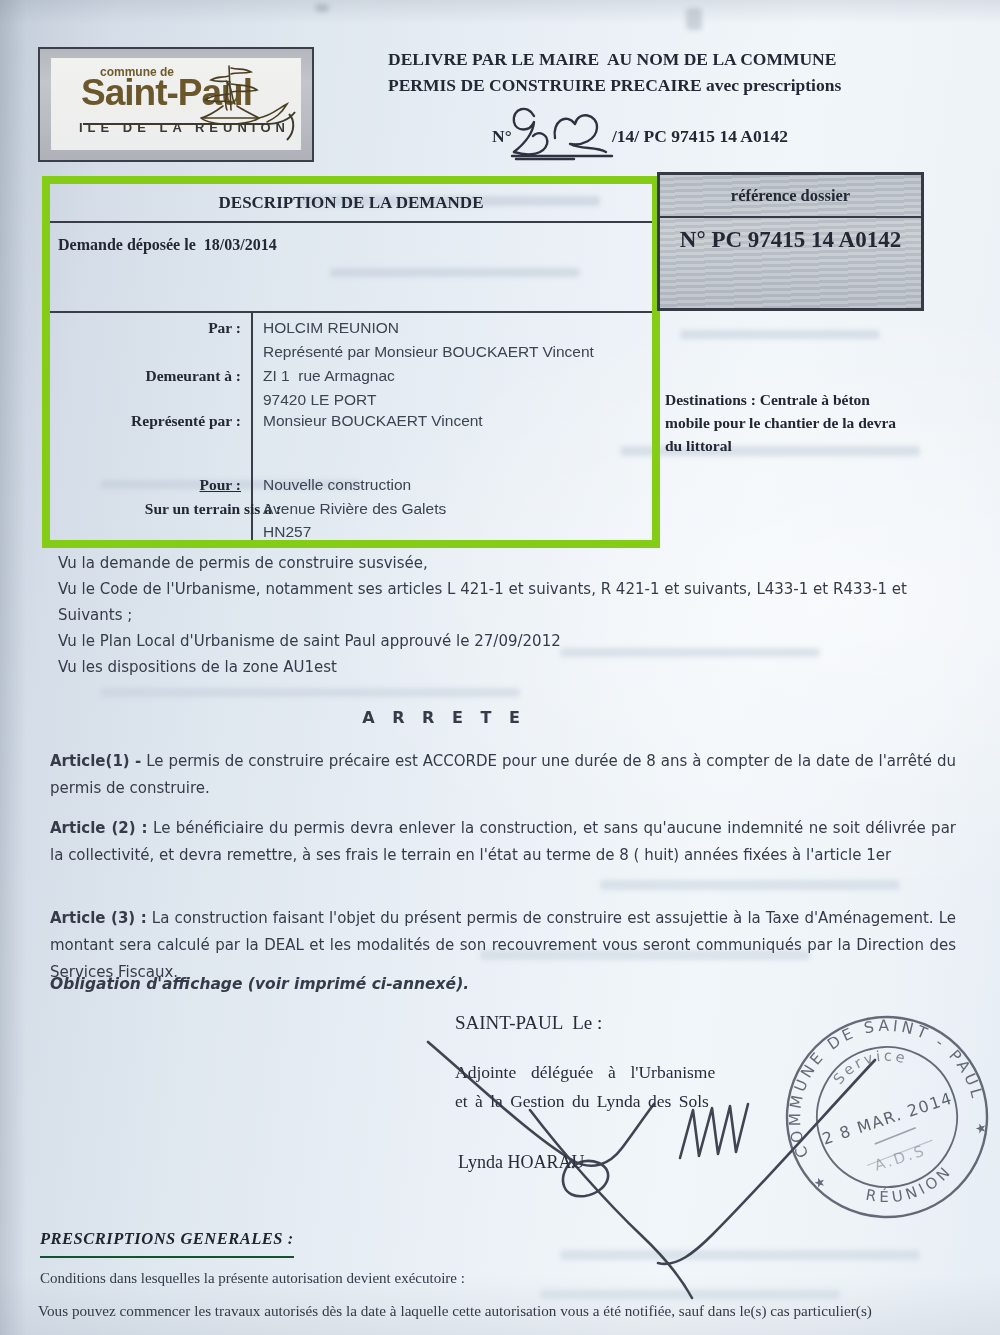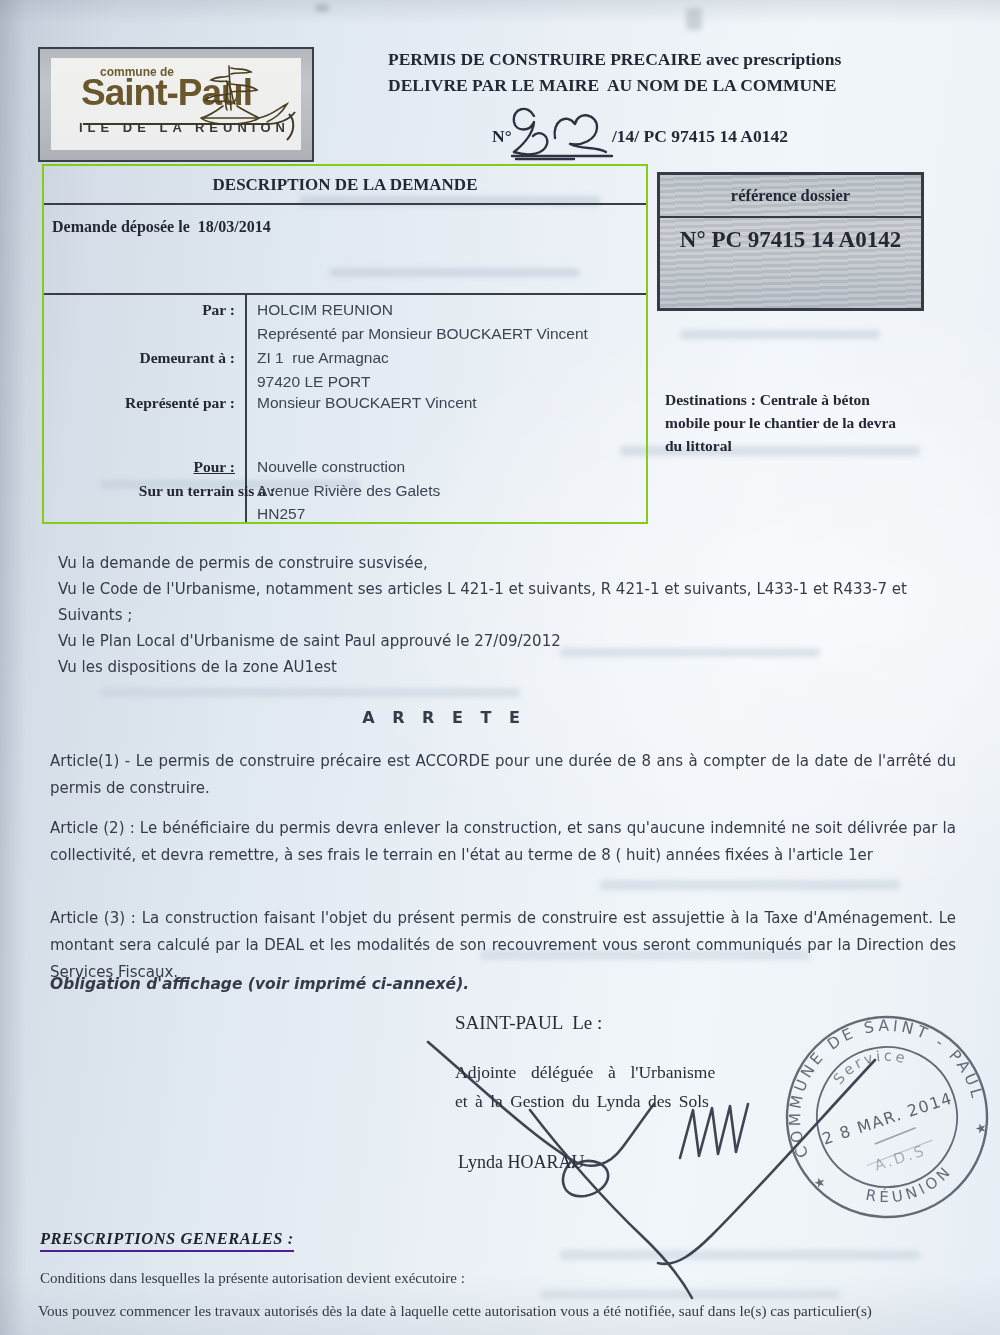--- a/index.html
+++ b/index.html
@@ -33,21 +33,21 @@
     font-weight:bold;font-size:13px;letter-spacing:5px;color:#3a3a33;}
 
   
   .doc-title{left:388px;top:46px;width:560px;font-size:17.5px;line-height:26px;}
 
   
   .num-prefix{left:492px;top:126px;font-size:17.5px;}
   .num-suffix{left:612px;top:126px;font-size:17.5px;}
 
   
-  .desc-box{left:42px;top:164px;width:602px;height:356px;border:2px solid #84cc16;}
+  .desc-box{left:42px;top:176px;width:602px;height:356px;border:8px solid #84cc16;}
   .desc-head{position:absolute;left:0;top:0;right:0;height:37px;border-bottom:2px solid #383d48;
     display:flex;align-items:center;justify-content:center;font-size:17px;}
   .desc-deposit{position:absolute;left:8px;top:52px;font-size:16px;}
   .desc-divline{position:absolute;left:0;right:0;top:127px;height:2px;background:#383d48;}
   .desc-vline{position:absolute;left:201px;top:127px;bottom:0;width:2px;background:#383d48;}
   .dlabel{position:absolute;width:191px;text-align:right;font-size:15.5px;font-weight:bold;
     font-family:"Liberation Serif",serif;color:#232834;left:0;}
   .dvalue{position:absolute;left:213px;font-size:15.5px;}
 
   
@@ -64,31 +64,31 @@
     line-height:23px;color:#222733;}
 
   
   .vu-block{left:58px;top:550px;width:880px;font-size:15px;line-height:26px;}
 
   
   .arrete{left:0;top:708px;width:888px;text-align:center;font-weight:bold;font-size:16px;
     letter-spacing:6px;}
 
   .article{left:50px;width:906px;font-size:15px;line-height:27px;text-align:justify;}
-  .article .lbl{font-weight:normal;}
+  .article .lbl{font-weight:bold;}
   .obligation{left:50px;top:975px;font-size:15.5px;font-weight:bold;font-style:italic;}
 
   
   .place-line{left:455px;top:1012px;font-size:19px;color:#272c39;}
   .role-lines{left:455px;top:1058px;font-size:17.5px;line-height:29px;color:#272c39;word-spacing:3px;}
   .signer{left:458px;top:1152px;font-size:18px;color:#272c39;}
 
   
   .presc-head{left:40px;top:1229px;font-size:16.5px;font-weight:bold;font-style:italic;
-    letter-spacing:.5px;border-bottom:2px solid #4c1d95;padding-bottom:1px;}
+    letter-spacing:.5px;border-bottom:2px solid #14532d;padding-bottom:7px;}
   .presc-l1{left:40px;top:1270px;font-size:15px;color:#333947;}
   .presc-l2{left:38px;top:1302px;font-size:15.2px;color:#333947;}
 
   .ghost{position:absolute;border-radius:4px;filter:blur(2.5px);opacity:.5;pointer-events:none;}
   svg{position:absolute;overflow:visible;}
   .ink{stroke:#2e3240;fill:none;stroke-linecap:round;stroke-linejoin:round;}
 </style>
 </head>
 <body>
 
@@ -124,22 +124,22 @@
         <path d="M 208 60 C 220 58 228 50 236 46 C 230 56 224 60 216 64"></path>
       </g>
 
       <path d="M 32 66 L 214 66 C 228 66 238 62 244 54" stroke="#3e3a2a" fill="none" stroke-width="2"></path>
       <path d="M 238 56 C 244 62 244 74 236 82" stroke="#3e3a2a" fill="none" stroke-width="2"></path>
     </svg>
   </div>
 </div>
 
 <div class="abs doc-title serifb">
+  <div class="pre">DELIVRE PAR LE MAIRE  AU NOM DE LA COMMUNE</div>
   <div class="pre">PERMIS DE CONSTRUIRE PRECAIRE avec prescriptions</div>
-  <div class="pre">DELIVRE PAR LE MAIRE  AU NOM DE LA COMMUNE</div>
 </div>
 
 <div class="abs num-prefix serifb">N°</div>
 <svg class="abs" style="left:500px;top:100px;" width="130" height="66" viewBox="0 0 130 66" aria-label="253">
   <g class="ink" stroke-width="2.4">
     <path d="M 34 16 C 28 4 12 8 14 22 C 16 32 30 32 34 22 C 33 34 24 44 14 52"></path>
     <path d="M 14 52 C 30 57 44 54 47 44 C 49 34 38 30 33 36"></path>
     <path d="M 55 38 C 52 22 66 12 75 24 C 78 10 98 14 97 28 C 96 40 82 46 70 44 C 82 50 96 46 106 52"></path>
     <path d="M 12 56 L 112 56"></path>
     <path d="M 16 59 L 74 59"></path>
@@ -170,21 +170,21 @@
 
 <div class="abs ref-box">
   <div class="ref-head serifb">référence dossier</div>
   <div class="ref-num serifb">N° PC 97415 14 A0142</div>
 </div>
 
 <div class="abs destinations">Destinations : Centrale à béton mobile pour le chantier de la devra du littoral</div>
 
 <div class="abs vu-block hand">
   <div>Vu la demande de permis de construire susvisée,</div>
-  <div>Vu le Code de l'Urbanisme, notamment ses articles L 421-1 et suivants, R 421-1 et suivants, L433-1 et R433-7 et Suivants ;</div>
+  <div>Vu le Code de l'Urbanisme, notamment ses articles L 421-1 et suivants, R 421-1 et suivants, L433-1 et R433-1 et Suivants ;</div>
   <div>Vu le Plan Local d'Urbanisme de saint Paul approuvé le 27/09/2012</div>
   <div>Vu les dispositions de la zone AU1est</div>
 </div>
 
 <div class="abs arrete hand">A R R E T E</div>
 
 <div class="abs article hand" style="top:748px;">
   <span class="lbl">Article(1) -</span>
   <span>Le permis de construire précaire est ACCORDE pour une durée de 8 ans à compter de la date de l'arrêté  du permis de construire.</span>
 </div>

